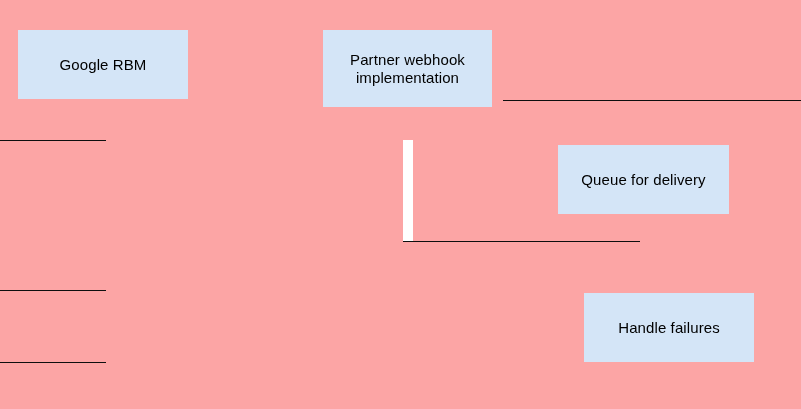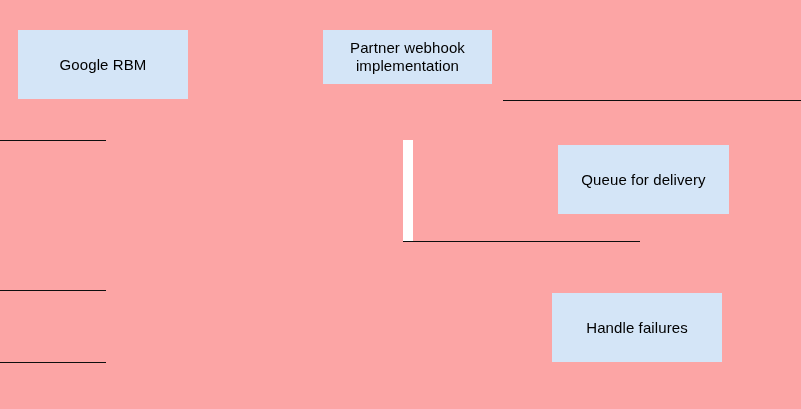--- a/index.html
+++ b/index.html
@@ -49,20 +49,20 @@
   <div class="faint-line" style="left:0px; top:140px; width:106px; height:1px;"></div>
   <div class="faint-line" style="left:0px; top:290px; width:106px; height:1px;"></div>
   <div class="faint-line" style="left:0px; top:362px; width:106px; height:1px;"></div>
   <div class="faint-line" style="left:503px; top:100px; width:298px; height:1px;"></div>
   <div class="faint-line" style="left:403px; top:241px; width:237px; height:1px;"></div>
 
   <div class="connector" style="left:403px; top:140px; width:10px; height:101px;"></div>
 
   <div class="node" style="left:18px; top:30px; width:170px; height:69px;">Google RBM</div>
 
-  <div class="node" style="left:323px; top:30px; width:169px; height:54px;">Partner webhook
+  <div class="node" style="left:323px; top:30px; width:169px; height:77px;">Partner webhook
 implementation</div>
 
   <div class="node" style="left:558px; top:145px; width:171px; height:69px;">Queue for delivery</div>
 
-  <div class="node" style="left:552px; top:293px; width:170px; height:69px;">Handle failures</div>
+  <div class="node" style="left:584px; top:293px; width:170px; height:69px;">Handle failures</div>
 
 </div>
 
 </body></html>

